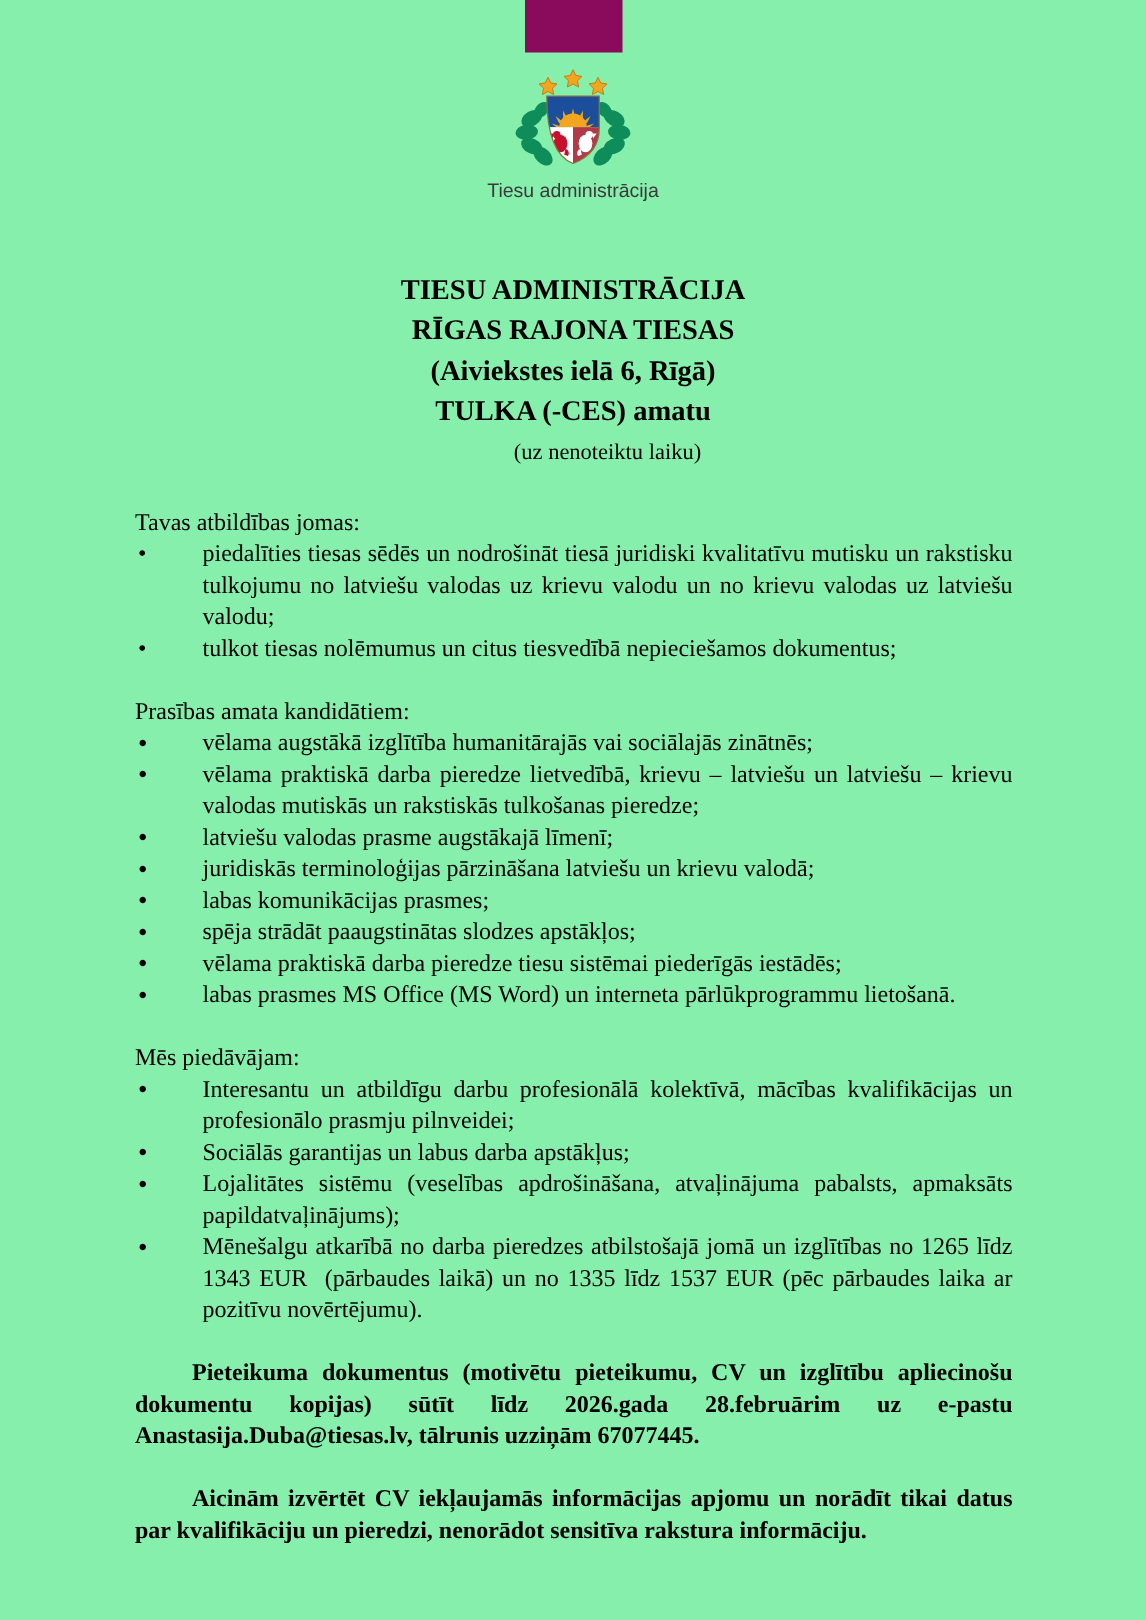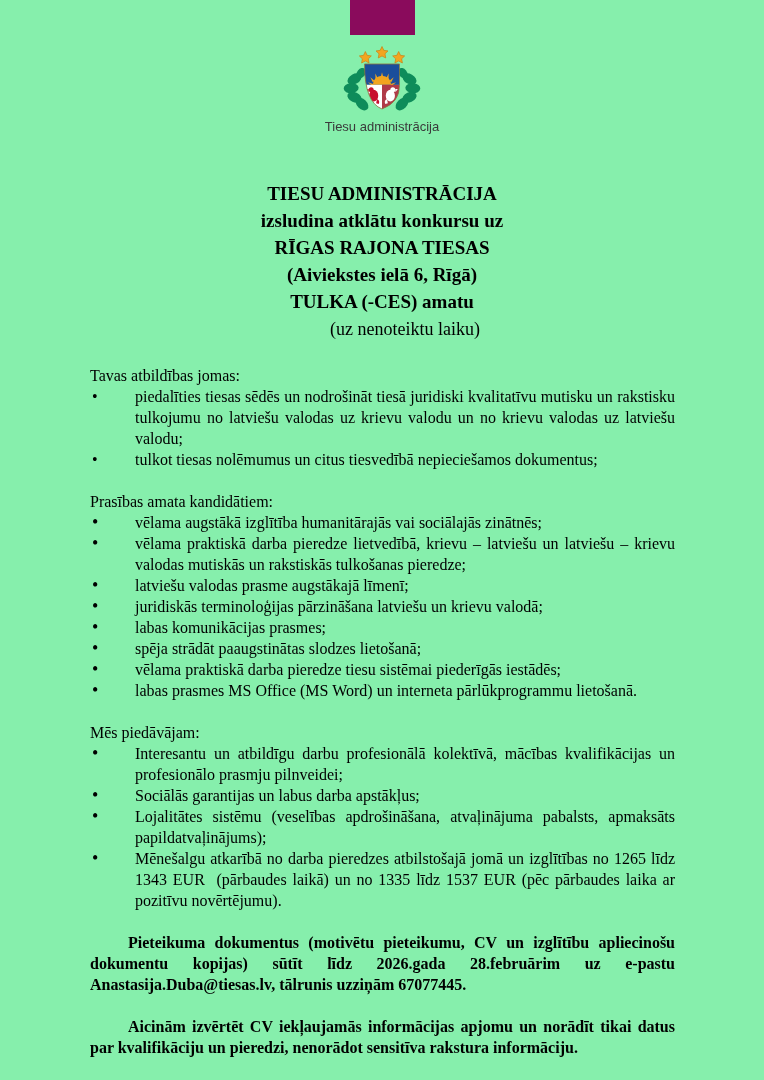--- a/index.html
+++ b/index.html
@@ -9,21 +9,21 @@
     overflow:hidden;
   }
   .banner{width:65px;height:35px;margin:0 auto;background:#8A0B5C;}
   .logo-wrap{text-align:center;margin-top:9px;line-height:0;}
   .logo-caption{
     font-family:"Liberation Sans","DejaVu Sans",sans-serif;
     font-size:13px;color:#3a3a3a;text-align:center;margin-top:5px;line-height:15px;
   }
   .title-block{margin-top:46px;text-align:center;}
   .title-line{font-weight:bold;font-size:19px;line-height:27px;}
-  .title-sub{font-size:18px;line-height:24px;margin-top:2px;margin-left:46px;}
+  .title-sub{font-size:15px;line-height:24px;margin-top:2px;margin-left:46px;}
   .content{margin:24px 89px 0 90px;font-size:16px;line-height:21px;}
   .section{margin-bottom:21px;}
   .section-heading{font-weight:normal;margin:0;}
   ul.bullets{list-style:none;margin:0;padding:0;}
   ul.bullets li{
     position:relative;padding-left:45px;text-align:justify;
   }
   ul.bullets li::before{
     content:"\2022";position:absolute;left:2px;top:0;
   }
@@ -102,21 +102,20 @@
           <path d="M56 66 q-4 2 -2 6 l3 -1 Z"></path>
         </g>
       </g>
       <path d="M29 24 H71 V50 Q71 70 50 78 Q29 70 29 24 Z" fill="none" stroke="#8a7340" stroke-width="1"></path>
     </svg>
     <div class="logo-caption">Tiesu administrācija</div>
   </div>
 
   <div class="title-block">
     <div class="title-line">TIESU ADMINISTRĀCIJA</div>
-    <div class="title-line">izsludina atklātu konkursu uz</div>
     <div class="title-line">RĪGAS RAJONA TIESAS</div>
     <div class="title-line">(Aiviekstes ielā 6, Rīgā)</div>
     <div class="title-line">TULKA (-CES) amatu</div>
     <div class="title-sub">(uz nenoteiktu laiku)</div>
   </div>
 
   <div class="content">
 
     <div class="section">
       <p class="section-heading">Tavas atbildības jomas:</p>
@@ -127,21 +126,21 @@
     </div>
 
     <div class="section">
       <p class="section-heading">Prasības amata kandidātiem:</p>
       <ul class="bullets big">
           <li>vēlama augstākā izglītība humanitārajās vai sociālajās zinātnēs;</li>
           <li>vēlama praktiskā darba pieredze lietvedībā, krievu – latviešu un latviešu – krievu valodas mutiskās un rakstiskās tulkošanas pieredze;</li>
           <li>latviešu valodas prasme augstākajā līmenī;</li>
           <li>juridiskās terminoloģijas pārzināšana latviešu un krievu valodā;</li>
           <li>labas komunikācijas prasmes;</li>
-          <li>spēja strādāt paaugstinātas slodzes lietošanā;</li>
+          <li>spēja strādāt paaugstinātas slodzes apstākļos;</li>
           <li>vēlama praktiskā darba pieredze tiesu sistēmai piederīgās iestādēs;</li>
           <li>labas prasmes MS Office (MS Word) un interneta pārlūkprogrammu lietošanā.</li>
         </ul>
     </div>
 
     <div class="section">
       <p class="section-heading">Mēs piedāvājam:</p>
       <ul class="bullets big">
           <li>Interesantu un atbildīgu darbu profesionālā kolektīvā, mācības kvalifikācijas un profesionālo prasmju pilnveidei;</li>
           <li>Sociālās garantijas un labus darba apstākļus;</li>

